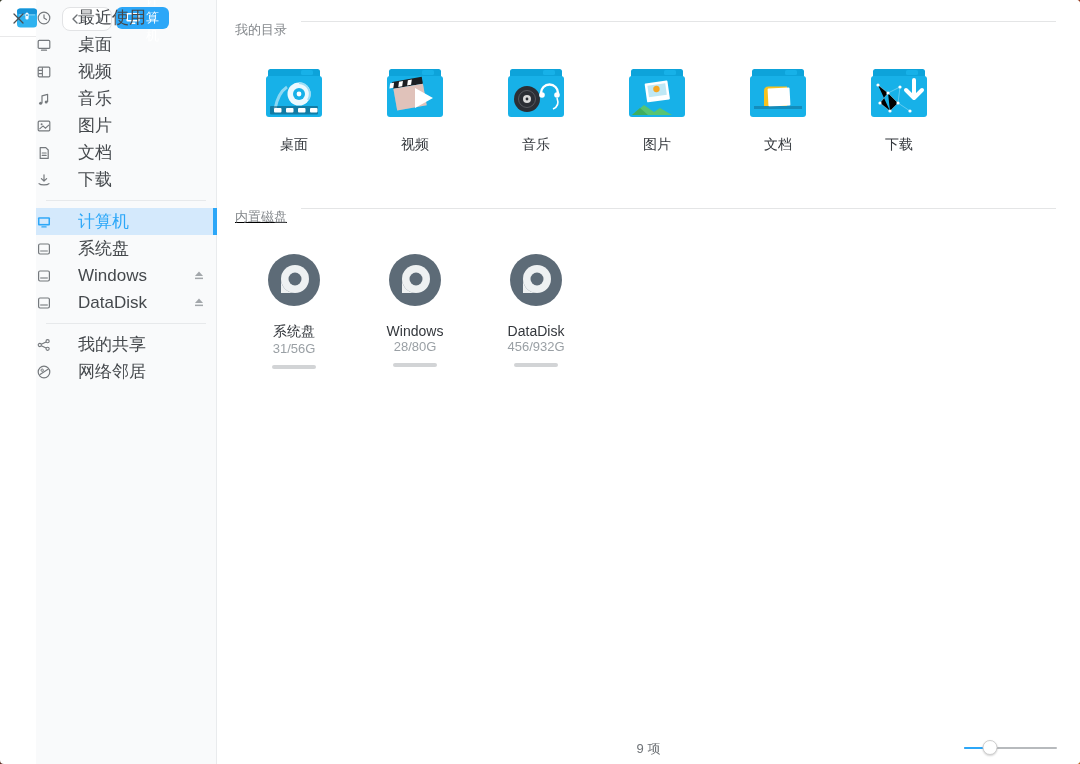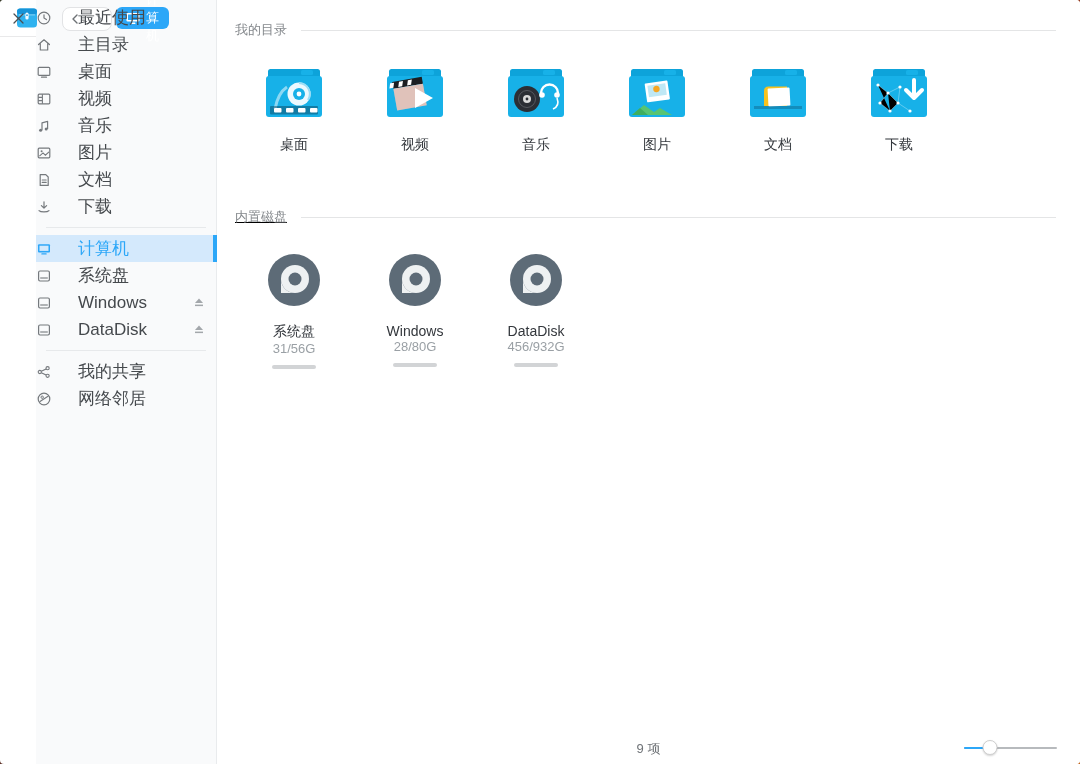--- a/index.html
+++ b/index.html
@@ -31,21 +31,21 @@
   .side-item{position:relative;height:27px;display:flex;align-items:center;gap:26px;
     font-size:17px;color:#45494d;cursor:default;}
   .side-item .ic{width:16px;height:16px;color:#75797d;flex:0 0 16px;display:flex;}
   .side-item.selected{background:#d4e9fc;color:#2ca7f8;}
   .side-item.selected .ic{color:#2ca7f8;}
   .side-item.selected::after{content:"";position:absolute;right:-1px;top:0;bottom:0;width:4px;background:#2ca7f8;}
   .side-sep{height:1px;background:#e7e9eb;margin:7px 10px;}
   .eject{margin-left:auto;margin-right:12px;color:#a3a7ab;display:flex;}
   
   .content{flex:1;position:relative;background:#fff;min-width:0;}
-  .section-head{display:flex;align-items:center;gap:14px;margin:0 24px 0 18px;padding-top:21px;}
+  .section-head{display:flex;align-items:flex-start;gap:14px;margin:0 24px 0 18px;padding-top:21px;}
   .section-head .t{font-size:13px;color:#84888c;white-space:nowrap;}
   .section-head .line{flex:1;height:1px;background:#e4e5e6;}
   .grid{display:flex;gap:21px;padding-left:27px;margin-top:28px;}
   .tile{width:100px;display:flex;flex-direction:column;align-items:center;}
   .tile .lbl{margin-top:17px;font-size:14px;color:#33373c;}
   .grid.disks{margin-top:28px;}
   .dname{margin-top:17px;font-size:14px;color:#33373c;}
   .dcap{font-size:13px;color:#9aa0a5;}
   .dbar{margin-top:9px;width:44px;height:4px;border-radius:2px;background:#d2d4d6;overflow:hidden;}
   .dbar .fill{height:100%;border-radius:2px;}
@@ -136,28 +136,20 @@
             <svg width="16" height="16" viewBox="0 0 16 16">
               <circle cx="8" cy="8" r="5.8" stroke="currentColor" stroke-width="1.2" fill="none"></circle>
               <path d="M8 4.8 V8 L10.4 9.6" stroke="currentColor" stroke-width="1.2" fill="none" stroke-linecap="round"></path>
             </svg>
           </span>
         <span>最近使用</span>
       </div>
       <div class="side-item">
         <span class="ic">
             <svg width="16" height="16" viewBox="0 0 16 16">
-              <path d="M2.5 7.5 L8 2.8 L13.5 7.5 M4.3 6.4 V13 H11.7 V6.4" stroke="currentColor" stroke-width="1.2" fill="none" stroke-linejoin="round" stroke-linecap="round"></path>
-            </svg>
-          </span>
-        <span>主目录</span>
-      </div>
-      <div class="side-item">
-        <span class="ic">
-            <svg width="16" height="16" viewBox="0 0 16 16">
               <rect x="2.2" y="3.4" width="11.6" height="8" rx="1" stroke="currentColor" stroke-width="1.2" fill="none"></rect>
               <path d="M5.5 13.2 H10.5" stroke="currentColor" stroke-width="1.2" stroke-linecap="round"></path>
             </svg>
           </span>
         <span>桌面</span>
       </div>
       <div class="side-item">
         <span class="ic">
             <svg width="16" height="16" viewBox="0 0 16 16">
               <rect x="2.2" y="3.2" width="11.6" height="9.6" rx="1" stroke="currentColor" stroke-width="1.2" fill="none"></rect>

